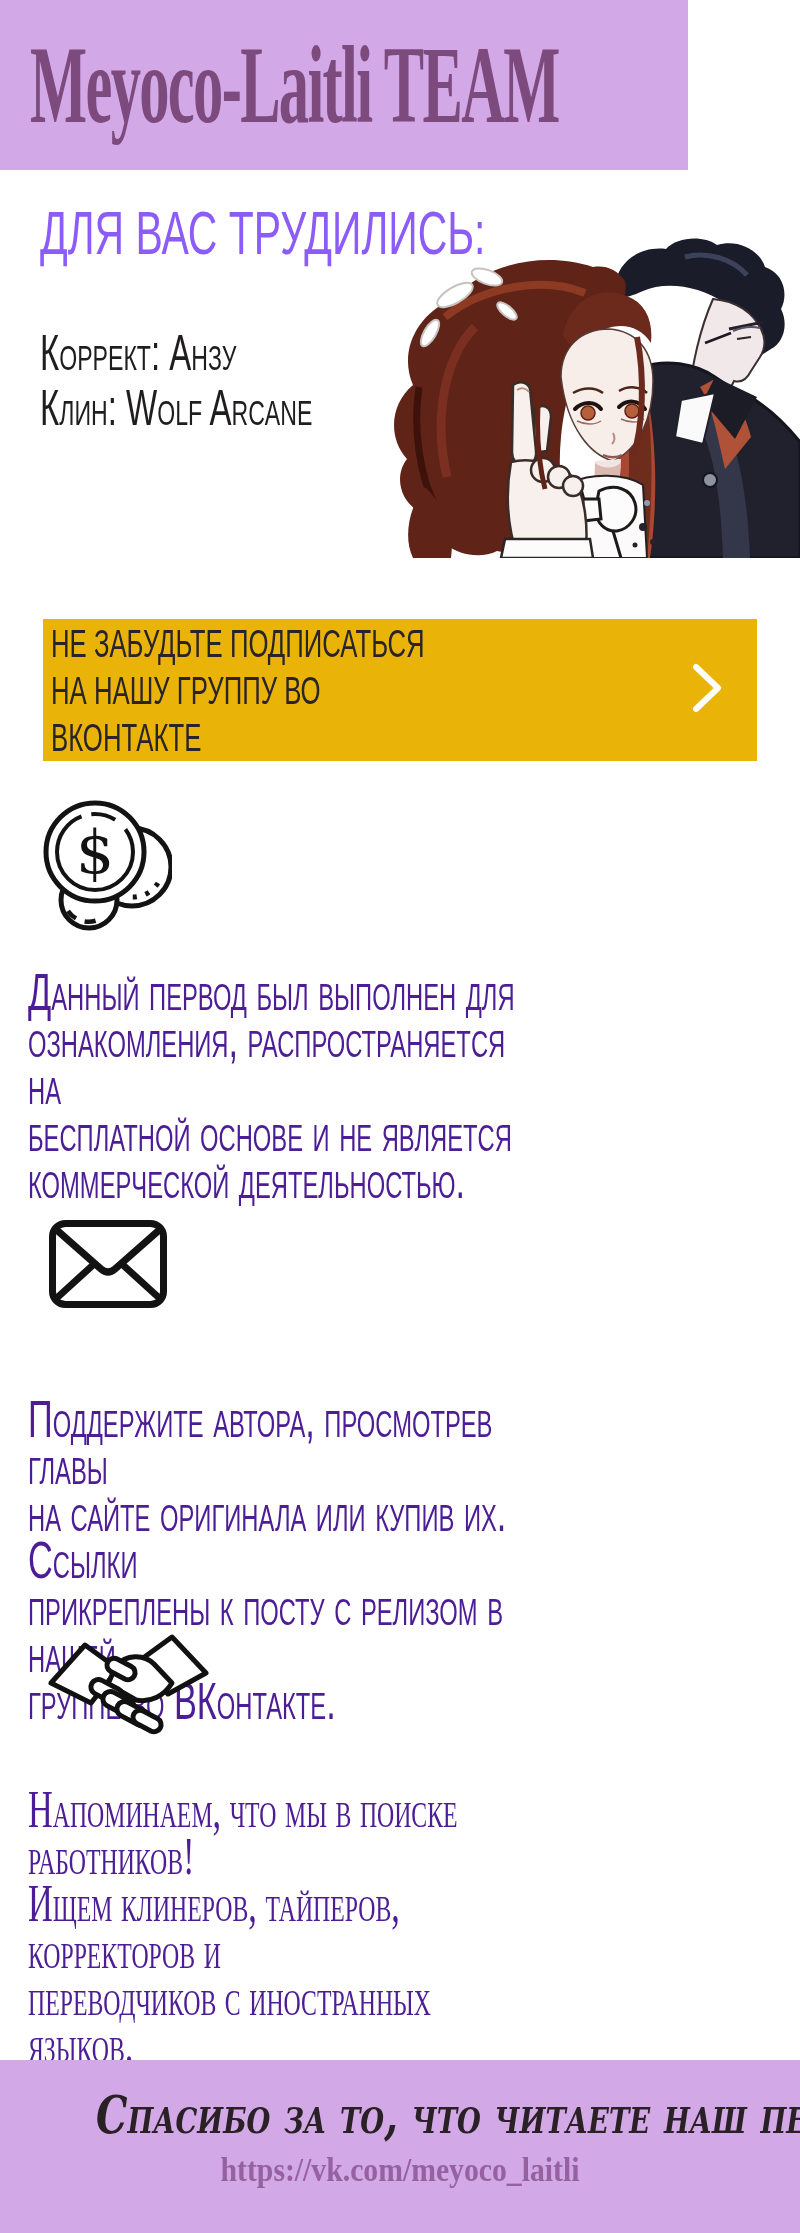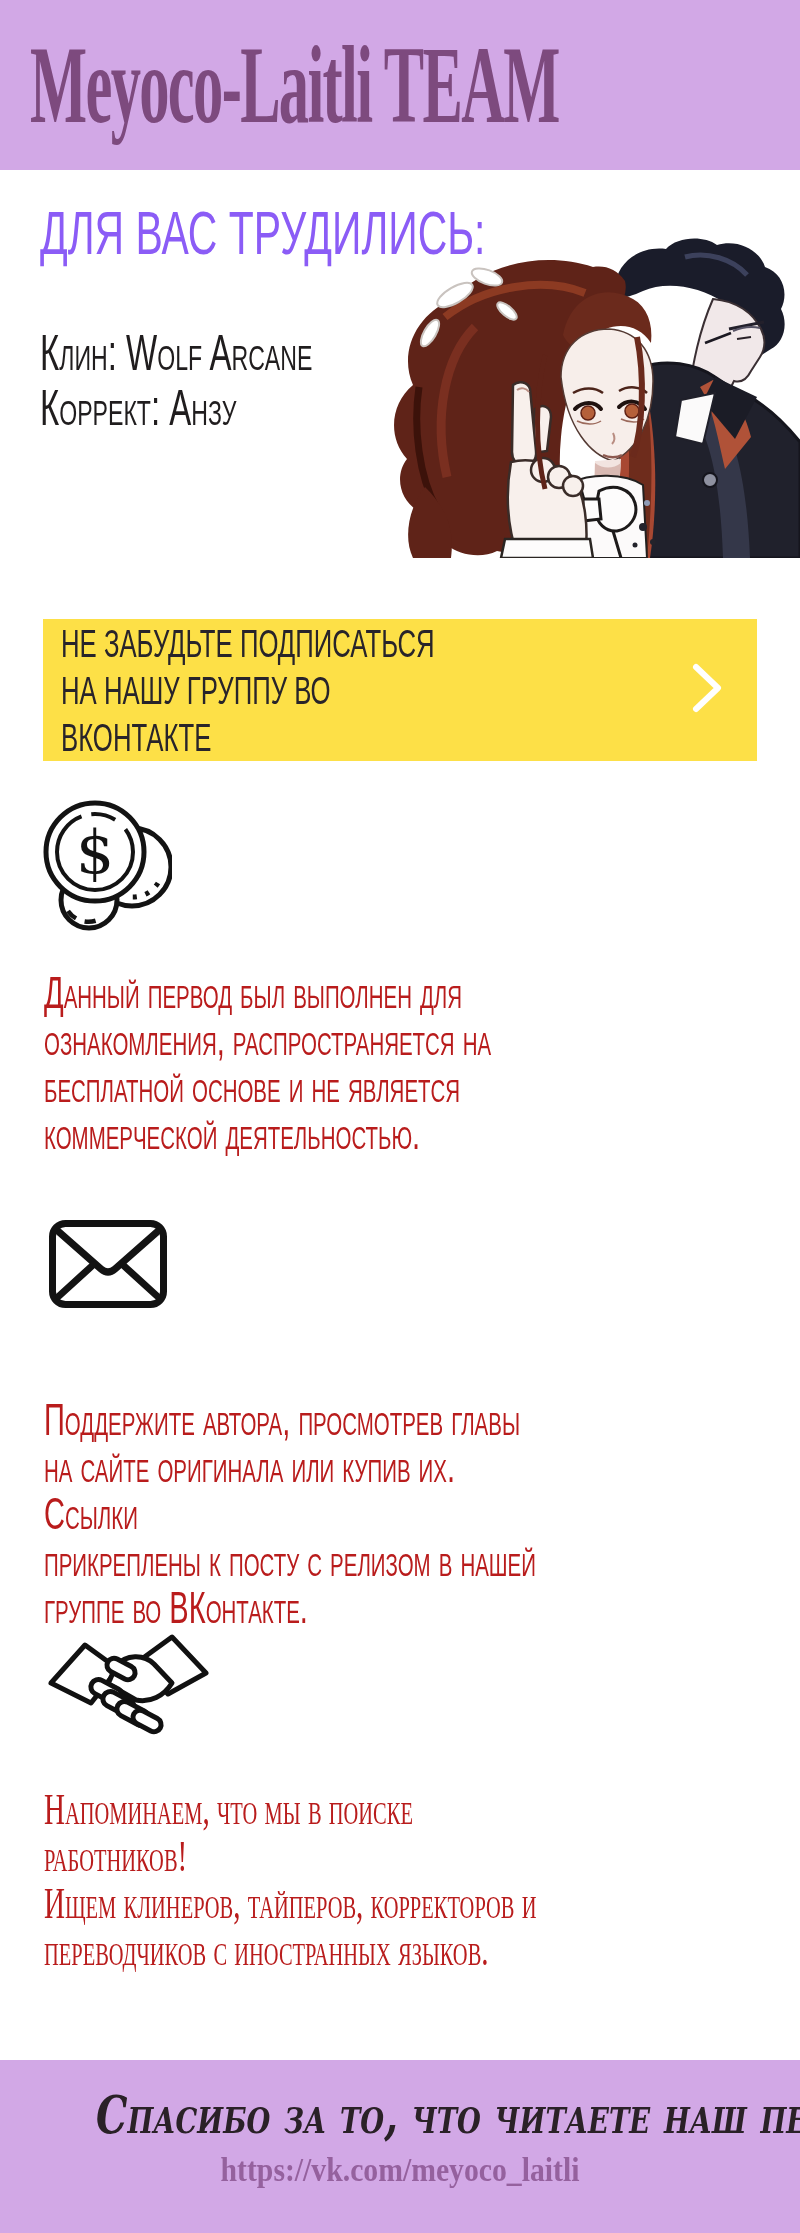--- a/index.html
+++ b/index.html
@@ -3,21 +3,21 @@
 <meta charset="utf-8">
 <style>
   * { margin:0; padding:0; box-sizing:border-box; }
   html,body { background:#ffffff; }
   body {
     width:800px; height:2233px; position:relative; overflow:hidden;
     font-family:"Liberation Sans", sans-serif; color:#201d1e;
   }
   
   .header {
-    position:absolute; top:0; left:0; width:800px; height:170px;
+    position:absolute; top:0; left:0; width:688px; height:170px;
     background:#d2a8e6; display:flex; align-items:center; justify-content:space-between;
     padding:0 37px 0 30px;
   }
   .site-title {
     font-family:"Liberation Serif", serif; font-weight:700;
     font-size:110px; line-height:1; color:#7d4a7e; letter-spacing:-3px;
     transform:scaleX(0.55); transform-origin:0 50%; white-space:nowrap;
   }
   
   .cond { display:inline-block; transform:scaleX(0.66); transform-origin:0 0; }
@@ -28,29 +28,29 @@
     position:absolute; left:40px; top:202px;
     font-size:62px; line-height:62px; color:#8b5cf6; white-space:nowrap;
   }
   .credits { position:absolute; left:40px; top:326px; }
   .credit-row { font-size:50px; line-height:55px; white-space:nowrap; }
   
   .illustration { position:absolute; left:385px; top:237px; width:415px; height:321px; }
   
   .banner {
     position:absolute; left:43px; top:619px; width:714px; height:142px;
-    background:#fde047; display:flex; align-items:center; justify-content:space-between;
-    padding:0 32px 0 18px; cursor:pointer;
+    background:#eab308; display:flex; align-items:center; justify-content:space-between;
+    padding:0 32px 0 8px; cursor:pointer;
   }
   .banner-text { font-size:39px; line-height:47px; color:#28242a; white-space:pre-line; }
   
   .icon-block { position:absolute; }
   .para {
-    position:absolute; left:44px;
-    font-size:44px; line-height:47px; color:#b91c1c;
+    position:absolute; left:28px;
+    font-size:52px; line-height:47px; color:#4c1d95;
   }
   
   .footer {
     position:absolute; left:0; top:2060px; width:800px; height:173px;
     background:#d2a8e6; text-align:center;
   }
   .thanks {
     margin-top:26px; font-family:"DejaVu Serif", serif; font-style:italic; font-weight:700;
     font-variant:small-caps; font-size:52px; line-height:58px; color:#2a2127;
     transform:scaleX(0.76); transform-origin:50% 0; white-space:nowrap;
@@ -68,24 +68,24 @@
   <div class="site-title">Meyoco-Laitli TEAM</div>
 
 </div>
 
 <div class="heading">
   <span class="cond">ДЛЯ ВАС ТРУДИЛИСЬ:</span>
 </div>
 
 <div class="credits">
   <div class="credit-row">
-    <span class="cond sc"><span>Клин:</span>&nbsp;<span>Wolf Arcane</span></span>
+    <span class="cond sc"><span>Коррект:</span>&nbsp;<span>Анзу</span></span>
   </div>
   <div class="credit-row">
-    <span class="cond sc"><span>Коррект:</span>&nbsp;<span>Анзу</span></span>
+    <span class="cond sc"><span>Клин:</span>&nbsp;<span>Wolf Arcane</span></span>
   </div>
 </div>
 
 <div class="illustration">
   <svg width="415" height="321" viewBox="0 0 415 321">
 
     <path d="M231 60 C225 30 252 8 281 12 C292 0 318 -2 332 8 C352 2 374 12 380 30 C398 36 404 56 396 72 C404 88 398 106 386 112 L370 122 C366 98 358 78 340 66 C313 48 280 44 258 54 C245 60 236 62 231 60 Z" fill="#1a1c2a"></path>
     <path d="M300 20 C322 14 348 22 362 38" stroke="#3c415c" stroke-width="5" fill="none"></path>
 
     <path d="M328 62 C352 64 368 76 376 92 C381 102 380 112 375 120 L366 134 C362 142 356 146 349 144 L342 158 C336 168 326 172 317 168 L303 160 C308 126 314 94 328 62 Z" fill="#f1e8e9" stroke="#3a2f33" stroke-width="2"></path>

